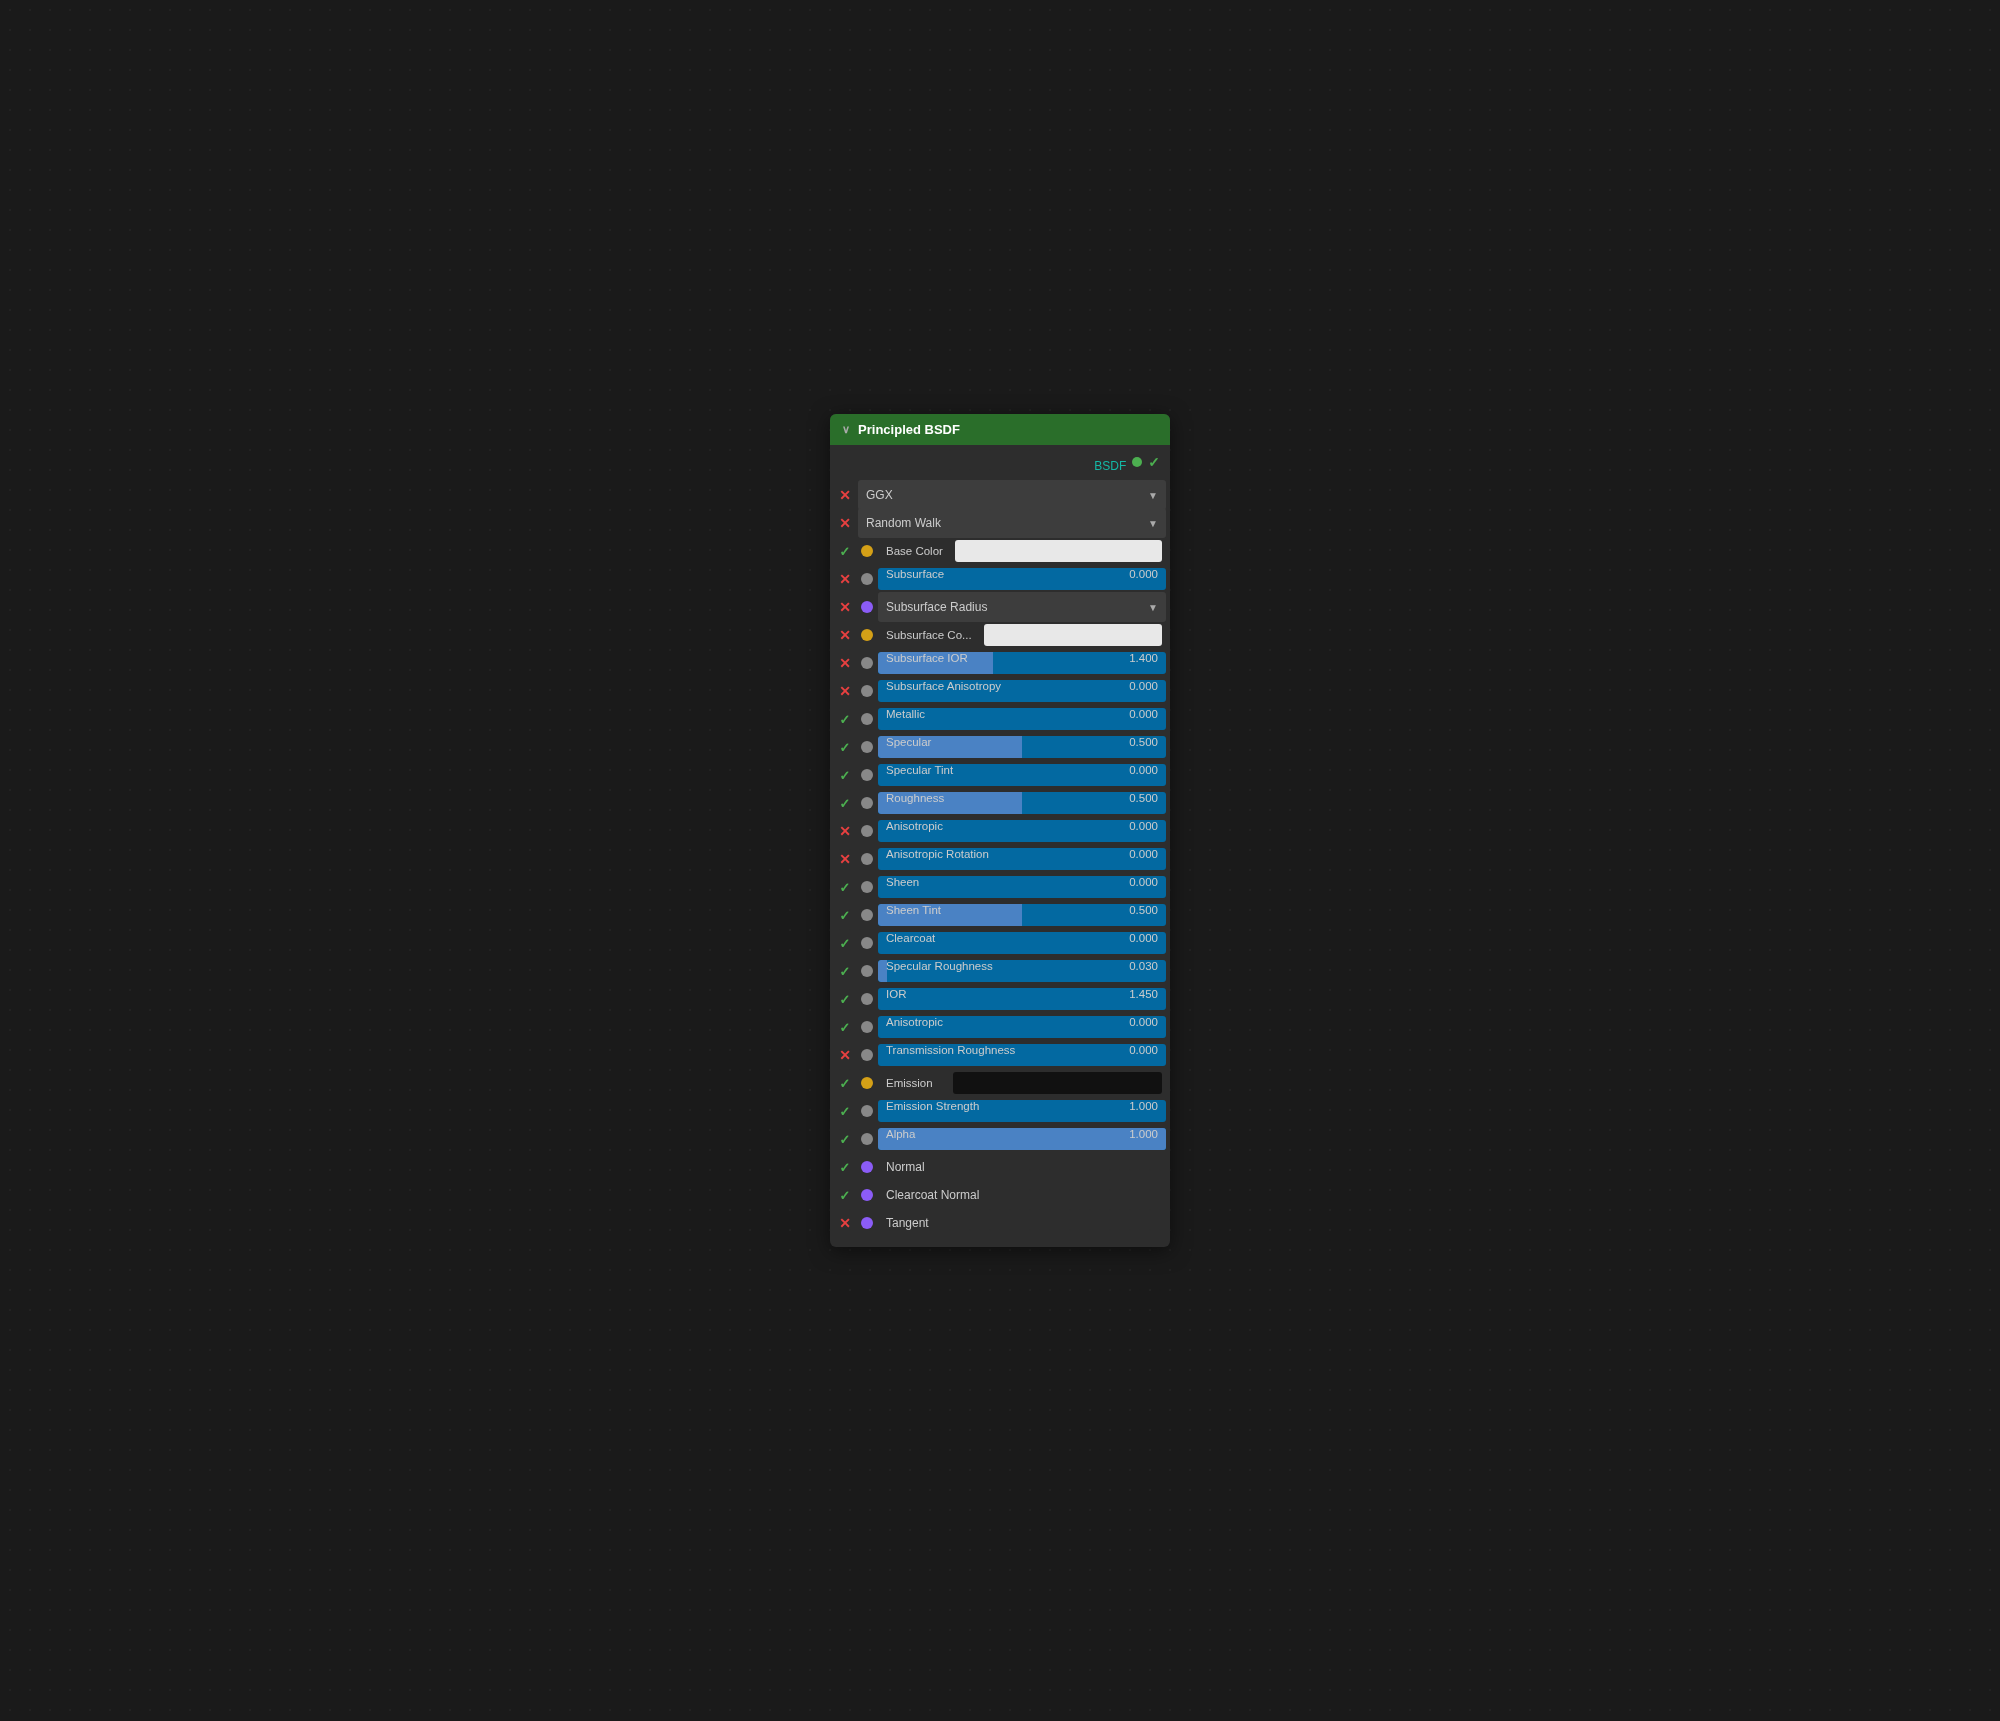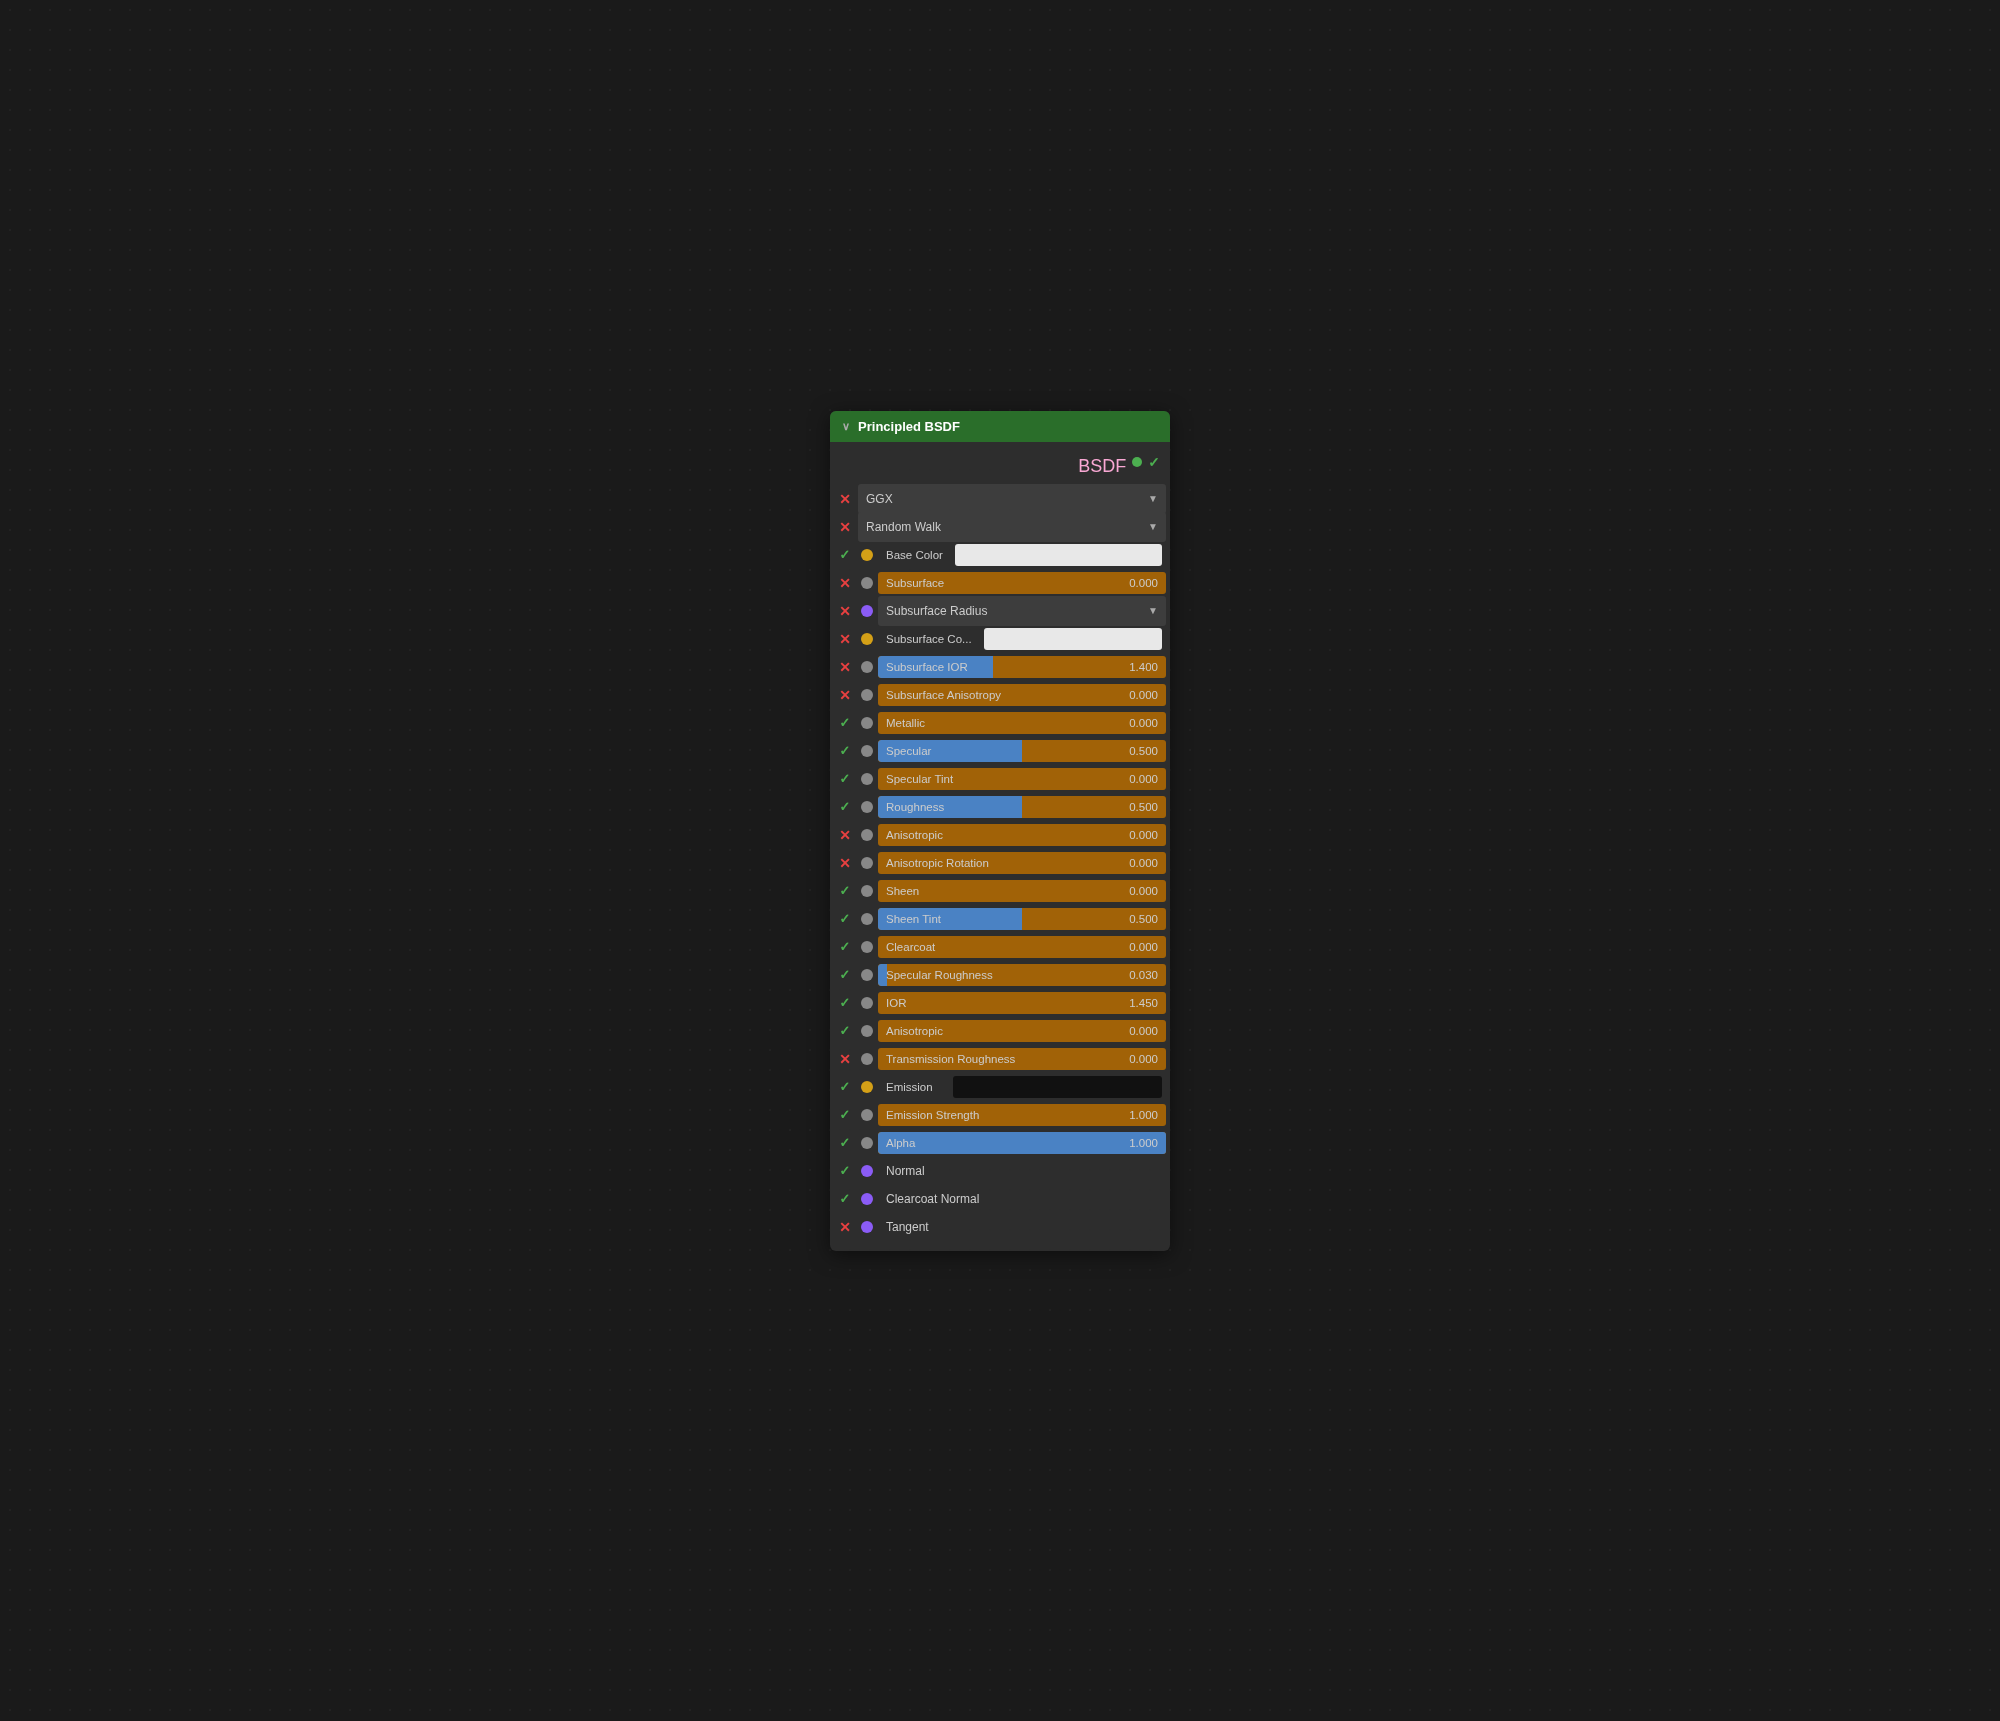--- a/index.html
+++ b/index.html
@@ -38,22 +38,22 @@
     }
     .bsdf-row {
       display: flex;
       align-items: center;
       justify-content: flex-end;
       padding: 6px 10px;
       gap: 6px;
       background: #2d2d2d;
     }
     .bsdf-label {
-      color: #f9a8d4;
-      font-size: 18px;
+      color: #14b8a6;
+      font-size: 12px;
       margin-top: 8px;
     }
     .dot-green {
       width: 10px; height: 10px;
       background: #4caf50;
       border-radius: 50%;
       display: inline-block;
     }
     .check-green {
       color: #4caf50;
@@ -83,25 +83,24 @@
       border-radius: 50%;
       flex-shrink: 0;
       margin: 0 3px;
     }
     .socket-gray { background: #888; }
     .socket-yellow { background: #d4a017; }
     .socket-purple { background: #8b5cf6; }
     .field-container {
       flex: 1;
       display: flex;
-      align-items: center;
       height: 22px;
       border-radius: 3px;
       overflow: hidden;
-      background: #a16207;
+      background: #0369a1;
       position: relative;
     }
     .field-label {
       color: #ccc;
       font-size: 11.5px;
       padding: 0 8px;
       white-space: nowrap;
       z-index: 1;
       position: relative;
     }

